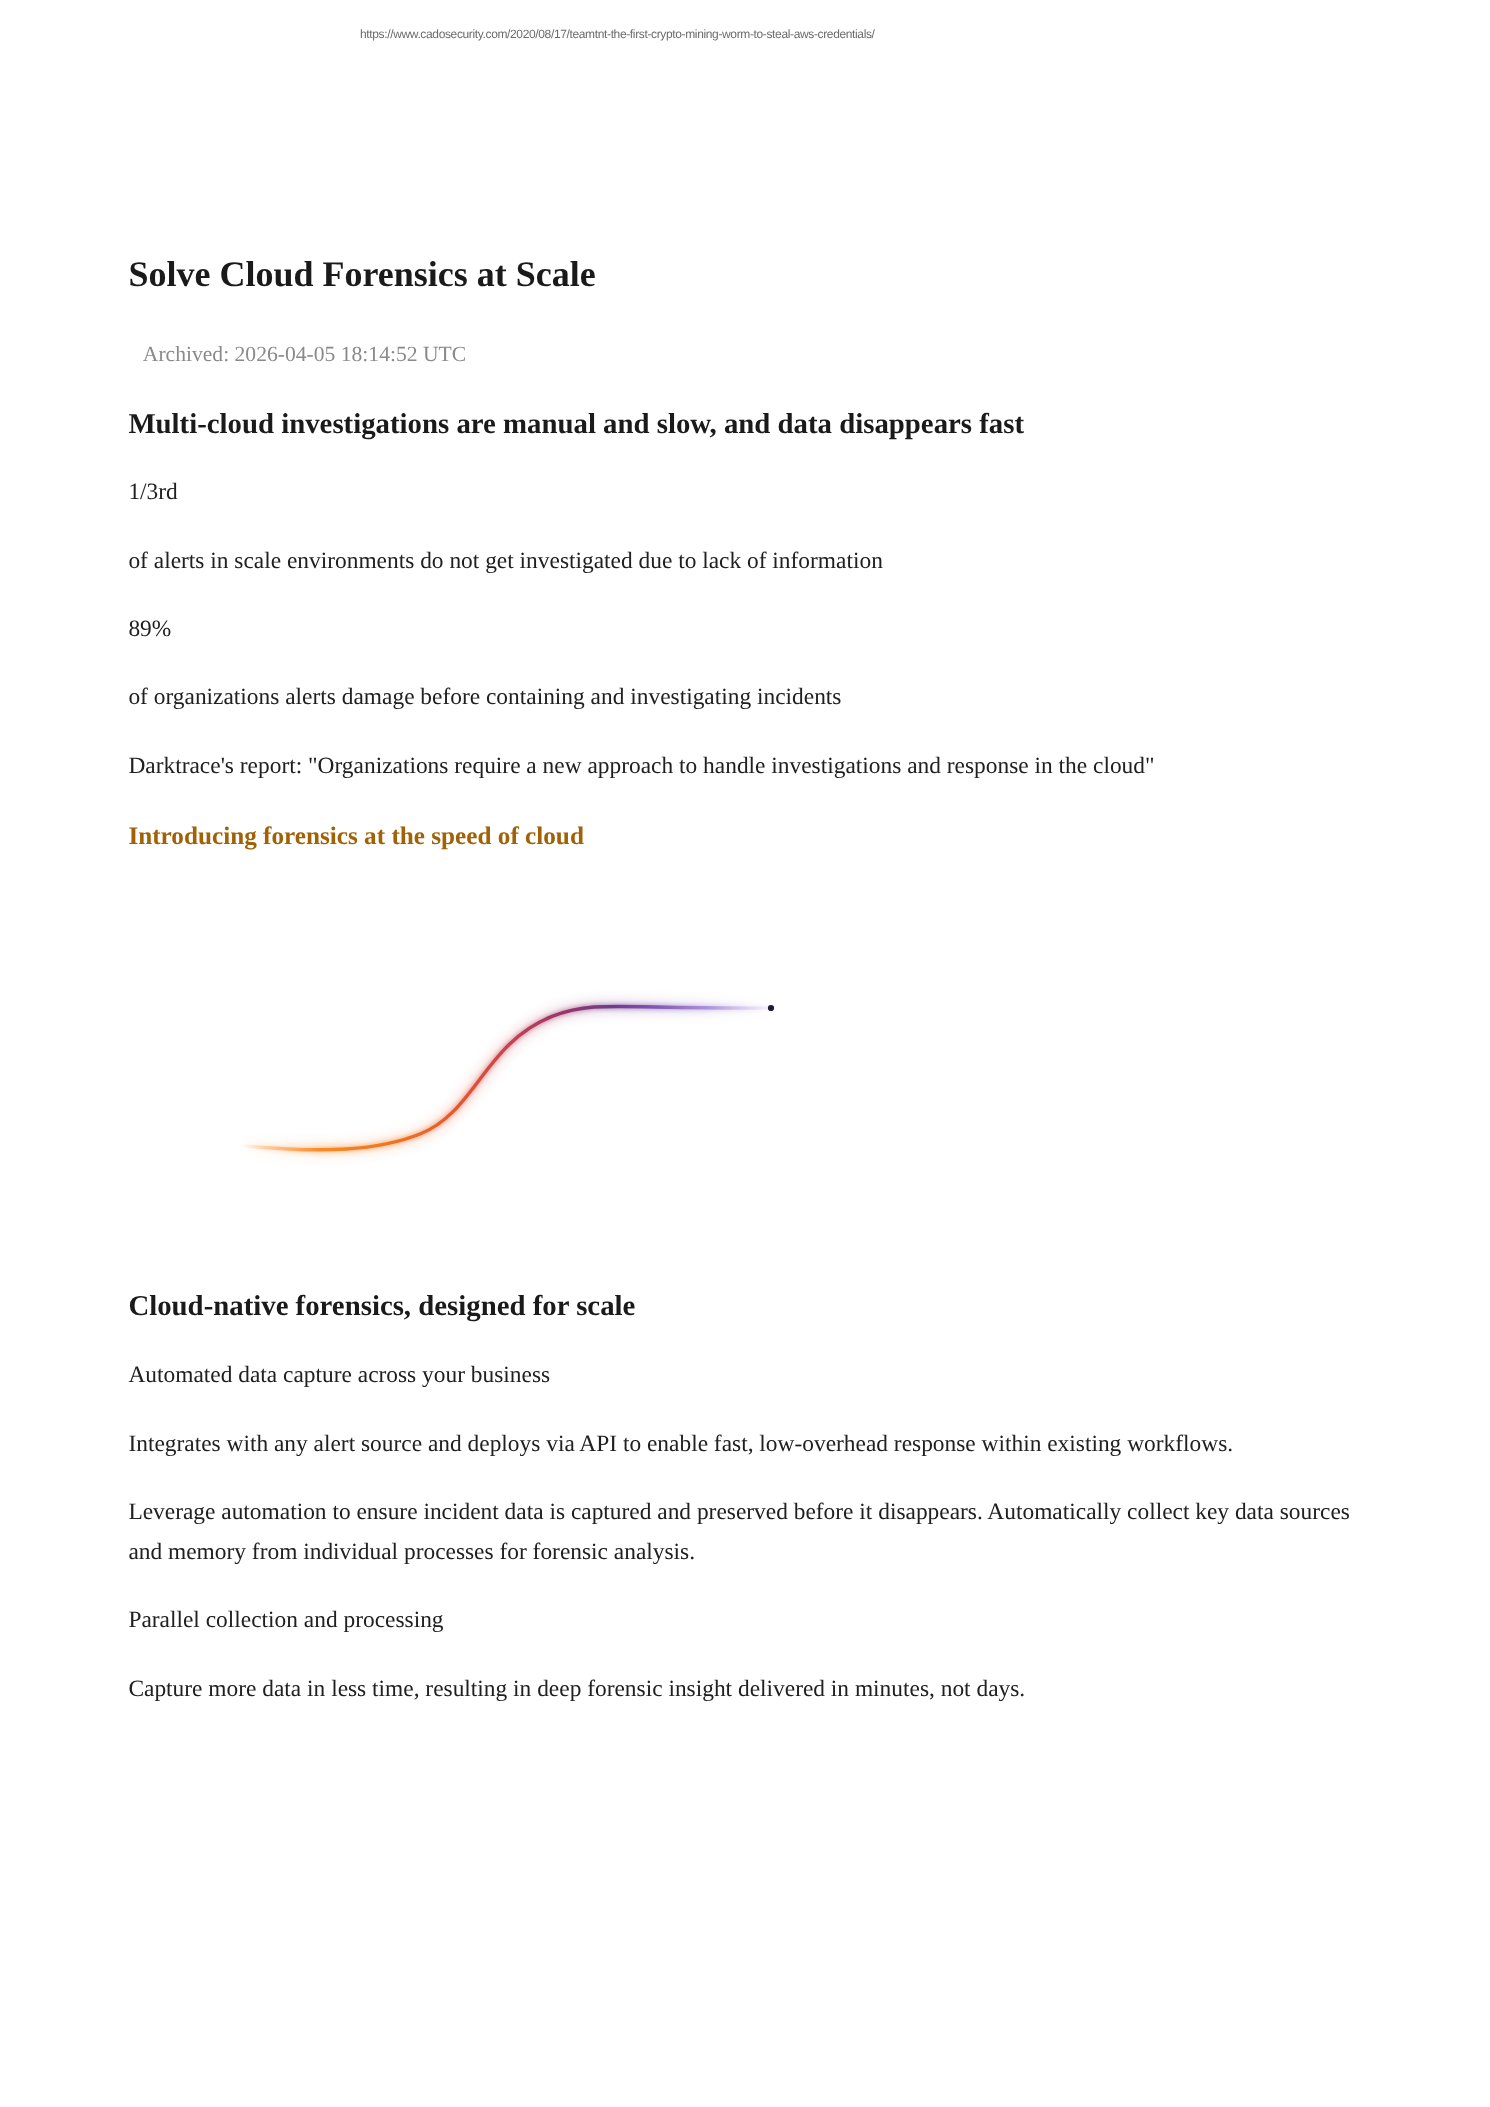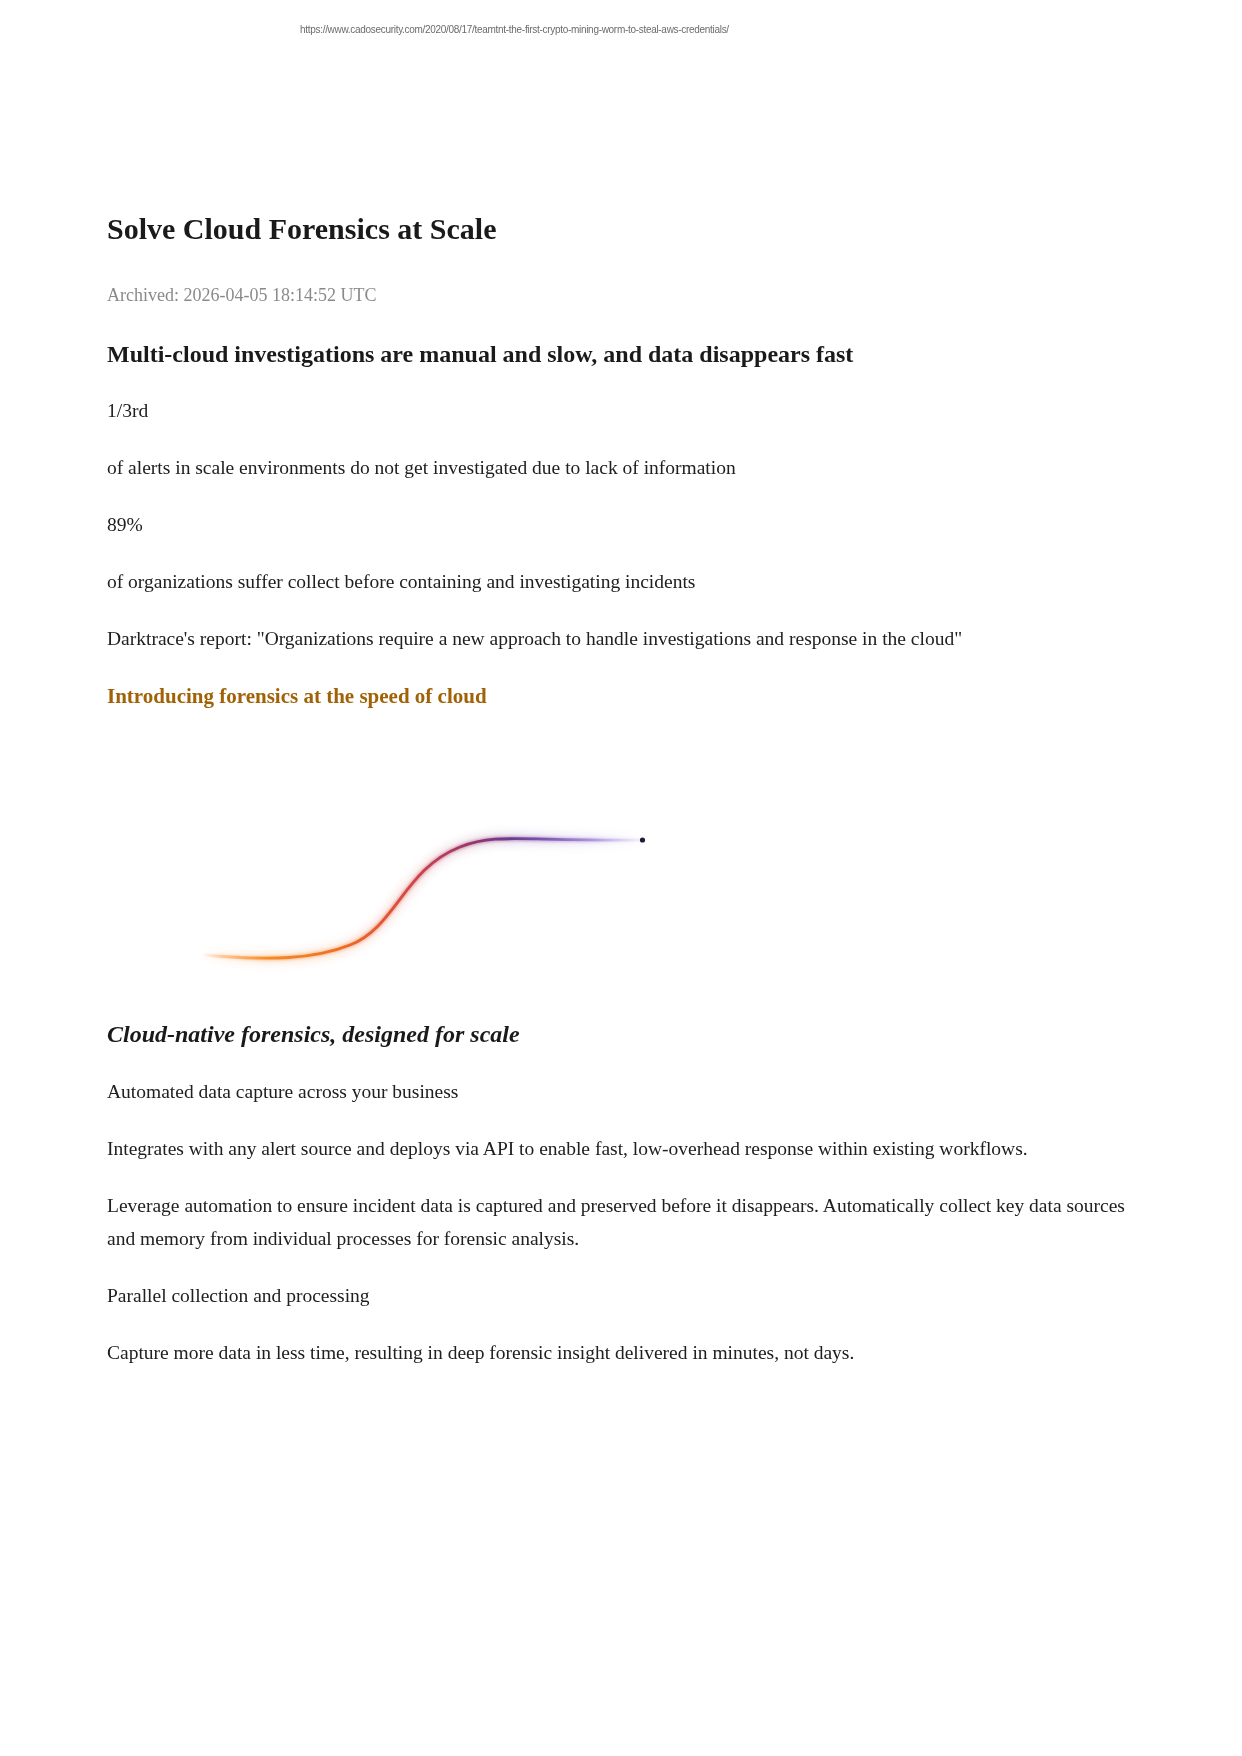--- a/index.html
+++ b/index.html
@@ -28,33 +28,33 @@
     width: 1030px;
   }
   h1.title {
     margin: 210px 0 0 0;
     font-size: 30px;
     line-height: 1.25;
     font-weight: bold;
     color: #1a1a1a;
   }
   p.archived {
-    margin: 36px 0 0 0;
+    margin: 36px 0 0 12px;
     font-size: 18px;
     line-height: 1.3;
     color: #8a8a8a;
   }
   h2.section-heading {
     margin: 32px 0 0 0;
     font-size: 24px;
     line-height: 1.3;
     font-weight: bold;
     color: #1a1a1a;
   }
-  h2.solution { margin-top: 41px; font-style: italic; }
+  h2.solution { margin-top: 96px; }
   h3.subheading {
     margin: 28px 0 0 0;
     font-size: 21px;
     line-height: 1.3;
     font-weight: bold;
     color: #a16207;
   }
   p.para {
     margin: 24px 0 0 0;
     font-size: 19.5px;
@@ -90,21 +90,21 @@
 
     <h1 class="title">Solve Cloud Forensics at Scale</h1>
 
     <p class="archived">Archived: 2026-04-05 18:14:52 UTC</p>
 
     <h2 class="section-heading">Multi-cloud investigations are manual and slow, and data disappears fast</h2>
 
     <p class="para lead">1/3rd</p>
     <p class="para">of alerts in scale environments do not get investigated due to lack of information</p>
     <p class="para">89%</p>
-    <p class="para">of organizations suffer collect before containing and investigating incidents</p>
+    <p class="para">of organizations alerts damage before containing and investigating incidents</p>
     <p class="para">Darktrace's report: "Organizations require a new approach to handle investigations and response in the cloud"</p>
 
     <h3 class="subheading">Introducing forensics at the speed of cloud</h3>
 
     <figure class="curve">
       <svg width="475" height="245" viewBox="0 0 475 245" xmlns="http://www.w3.org/2000/svg">
         <defs>
           <linearGradient id="curveGrad" gradientUnits="userSpaceOnUse" x1="20" y1="0" x2="465" y2="0">
             <stop offset="0" stop-color="#ffc08a" stop-opacity="0"></stop>
             <stop offset="0.05" stop-color="#fdaa5f" stop-opacity="0.5"></stop>

